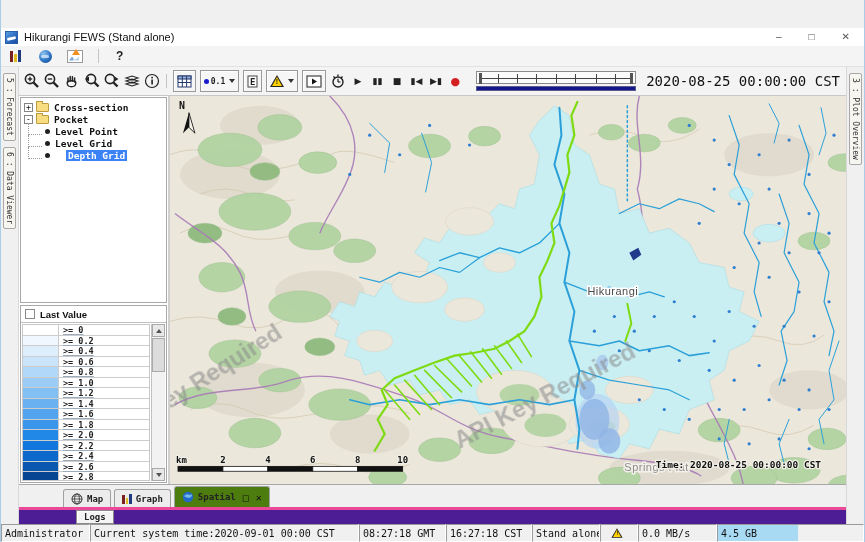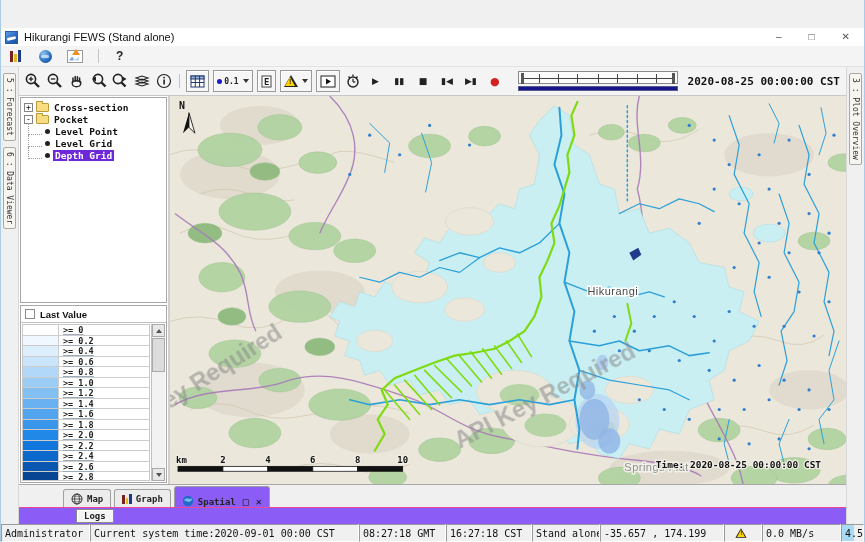--- a/index.html
+++ b/index.html
@@ -60,36 +60,36 @@
   .warn-tri { position:relative; width:0; height:0; border-left:7px solid transparent; border-right:7px solid transparent; border-bottom:12px solid #222; }
   .warn-tri:before { content:""; position:absolute; left:-5.5px; top:1.5px; width:0; height:0;
       border-left:5.5px solid transparent; border-right:5.5px solid transparent; border-bottom:9.5px solid #ffd200; }
   .warn-tri:after { content:"!"; position:absolute; left:-1.5px; top:3px; font-size:7px; font-weight:bold; color:#222; line-height:8px;}
   .timeline { flex:1; min-width:160px; margin:0 8px 0 10px; }
   .tl-track { height:13px; border:1px solid #8a8a8a; background:#fbfbfb; position:relative; }
   .tl-line { position:absolute; left:3px; right:3px; top:6px; height:1px; background:#444; }
   .tl-tick { position:absolute; top:2px; width:1px; height:9px; background:#444; }
   .tl-handle { position:absolute; top:1px; width:3px; height:11px; background:#555; }
   .tl-bar { height:5px; background:#15158c; border:1px solid #5a5a8a; margin-top:2px; }
-  .tl-date { font-family:"DejaVu Sans Mono", monospace; font-size:11px; font-weight:bold; color:#111; white-space:nowrap; padding-right:2px;}
+  .tl-date { font-family:"DejaVu Sans Mono", monospace; font-size:14px; font-weight:normal; color:#111; white-space:nowrap; padding-right:2px;}
 
   
   .dock-body { flex:1; display:flex; min-height:0; background:#fff; border-top:1px solid #c8c8c8; }
   .left-panel { width:151px; flex:none; display:flex; flex-direction:column; border-right:2px solid #d0d0d0; background:#fff; }
   .tree-box { height:206px; border:1px solid #a8a8a8; margin:1px; background:#fff; overflow:hidden;
               font-family:"DejaVu Sans Mono", monospace; font-size:9.5px; font-weight:bold; color:#111; padding-top:3px;}
   .tree-row { display:flex; align-items:center; height:12px; gap:3px; }
   .expander { width:9px; height:9px; border:1px solid #848484; background:#fff; font-size:8px; line-height:7px;
               text-align:center; margin-left:3px; flex:none; font-weight:normal;}
   .folder { width:13px; height:9px; background:#f7dd7f; border:1px solid #bd9a3e; border-radius:1px; position:relative; flex:none; margin-top:1px;}
   .folder:before { content:""; position:absolute; left:-1px; top:-3px; width:5px; height:2px; background:#f7dd7f; border:1px solid #bd9a3e; border-bottom:none; }
   .tree-guide { width:14px; height:12px; border-left:1px dotted #9a9a9a; border-bottom:1px dotted #9a9a9a; margin-left:7px; margin-bottom:5px; flex:none;}
   .bullet { width:5px; height:5px; border-radius:50%; background:#222; flex:none; }
   .tree-label { padding:0 2px; white-space:nowrap; }
-  .tree-label.selected { background:#6d28d9; color:#fff; }
+  .tree-label.selected { background:#3b82f6; color:#fff;margin-left:13px; }
 
   .legend-box { flex:1; border:1px solid #a8a8a8; margin:1px; display:flex; flex-direction:column; min-height:0; background:#fff;}
   .legend-header { height:17px; border-bottom:1px solid #c0c0c0; display:flex; align-items:center; gap:5px; padding-left:4px; flex:none;}
   .checkbox { width:10px; height:10px; border:1px solid #8a8a8a; background:#fff; flex:none;}
   .legend-title { font-family:Liberation Sans, sans-serif; font-size:9.5px; font-weight:bold; color:#111; }
   .legend-list-wrap { flex:1; display:flex; min-height:0; }
   .legend-list { flex:1; overflow:hidden; border:1px solid #c8c8c8; margin:1px; }
   .lg-row { display:flex; height:10.5px; border-bottom:1px solid #cccccc; }
   .lg-swatch { width:36px; flex:none; border-right:1px solid #cccccc; }
   .lg-label { font-family:"DejaVu Sans Mono", monospace; font-size:8.5px; font-weight:bold; color:#222;
@@ -102,25 +102,25 @@
   .sc-thumb { position:absolute; left:0; top:14px; width:13px; height:34px; border:1px solid #aaa; background:#dcdcdc; }
 
   .map-wrap { flex:1; position:relative; min-width:0; background:#ebe7db; }
   .map-wrap svg { position:absolute; inset:0; width:100%; height:100%; }
 
   
   .tabbar { height:23px; background:#f0f0f0; border-top:1px solid #a8a8a8; display:flex; align-items:flex-end; padding-left:44px; gap:3px; flex:none;}
   .btab { height:18px; display:flex; align-items:center; gap:4px; padding:0 7px; background:#ececec;
           border:1px solid #a0a0a0; border-bottom:none; border-radius:3px 3px 0 0;
           font-family:"DejaVu Sans Mono", monospace; font-size:9px; font-weight:bold; color:#222; }
-  .btab.active { height:21px; background:#8b5cf6;align-items:flex-end; }
+  .btab.active { height:21px; background:#4d7c0f; }
   .tab-ctl { font-size:10px; color:#111; margin-left:3px; font-weight:bold;}
   .mini-bars { display:flex; align-items:flex-end; gap:1px; height:10px; }
   .mini-bars i { display:block; width:2.5px; }
-  .logsrow { height:17px; background:#8b5cf6; display:flex; align-items:center; padding-left:57px; flex:none; border-top:1px solid #ec4899;}
+  .logsrow { height:17px; background:#4c1d95; display:flex; align-items:center; padding-left:57px; flex:none; border-top:3px solid #ec4899;}
   .logs-btn { font-family:"DejaVu Sans Mono", monospace; font-size:9px; font-weight:bold; color:#222;
               border:1px solid #8a8a8a; background:#f4f4f4; box-shadow:inset 1px 1px #fff; padding:0 7px; height:14px; line-height:12px;}
 
   
   .statusbar { height:18px; background:#f0f0f0; display:flex; flex:none; }
   .st-cell { border:1px solid; border-color:#9a9a9a #fff #fff #9a9a9a; font-family:"DejaVu Sans Mono", monospace;
              font-size:10px; color:#111; display:flex; align-items:center; padding-left:3px; white-space:nowrap; overflow:hidden; flex:none;}
   .st-mem { position:relative; }
   .st-mem .fill { position:absolute; left:0; top:0; bottom:0; width:55%; background:#a9daf4; }
   .st-mem span { position:relative; }
@@ -677,21 +677,20 @@
       <span class="vtab">3 : Plot Overview</span>
     </div>
   </div>
 
   <div class="statusbar">
     <span class="st-cell" style="width:89px">Administrator</span>
     <span class="st-cell" style="width:269px">Current system time:2020-09-01 00:00 CST</span>
     <span class="st-cell" style="width:87px">08:27:18 GMT</span>
     <span class="st-cell" style="width:86px">16:27:18 CST</span>
     <span class="st-cell" style="width:68px">Stand alone</span>
-    <span class="st-cell" style="width:124px">-35.657 , 174.199</span>
     <span class="st-cell" style="width:38px">
         <span class="warn-tri warn-small"></span>
       </span>
     <span class="st-cell" style="width:79px">0.0 MB/s</span>
     <span class="st-cell st-mem" style="width:45px; flex:1">
         <span class="fill"></span>
         <span>4.5 GB</span>
       </span>
   </div>
 </div>

